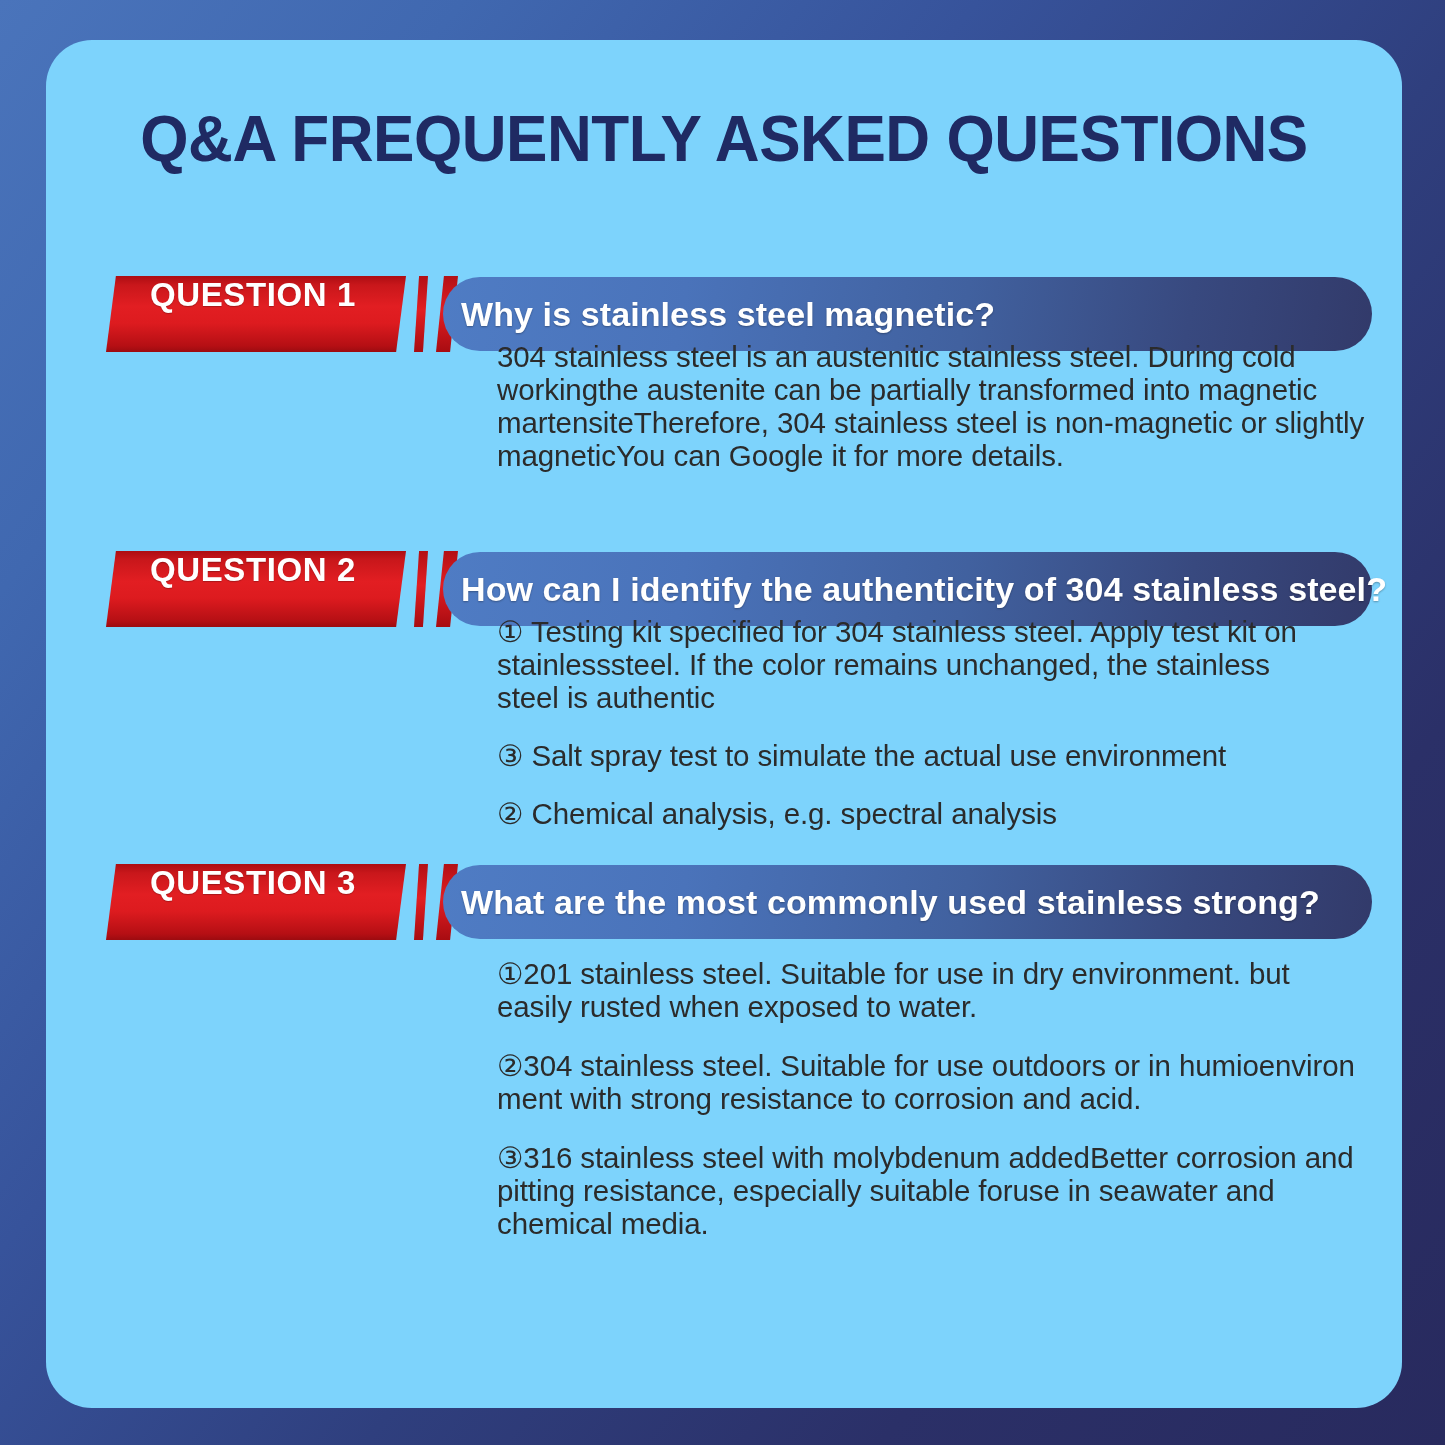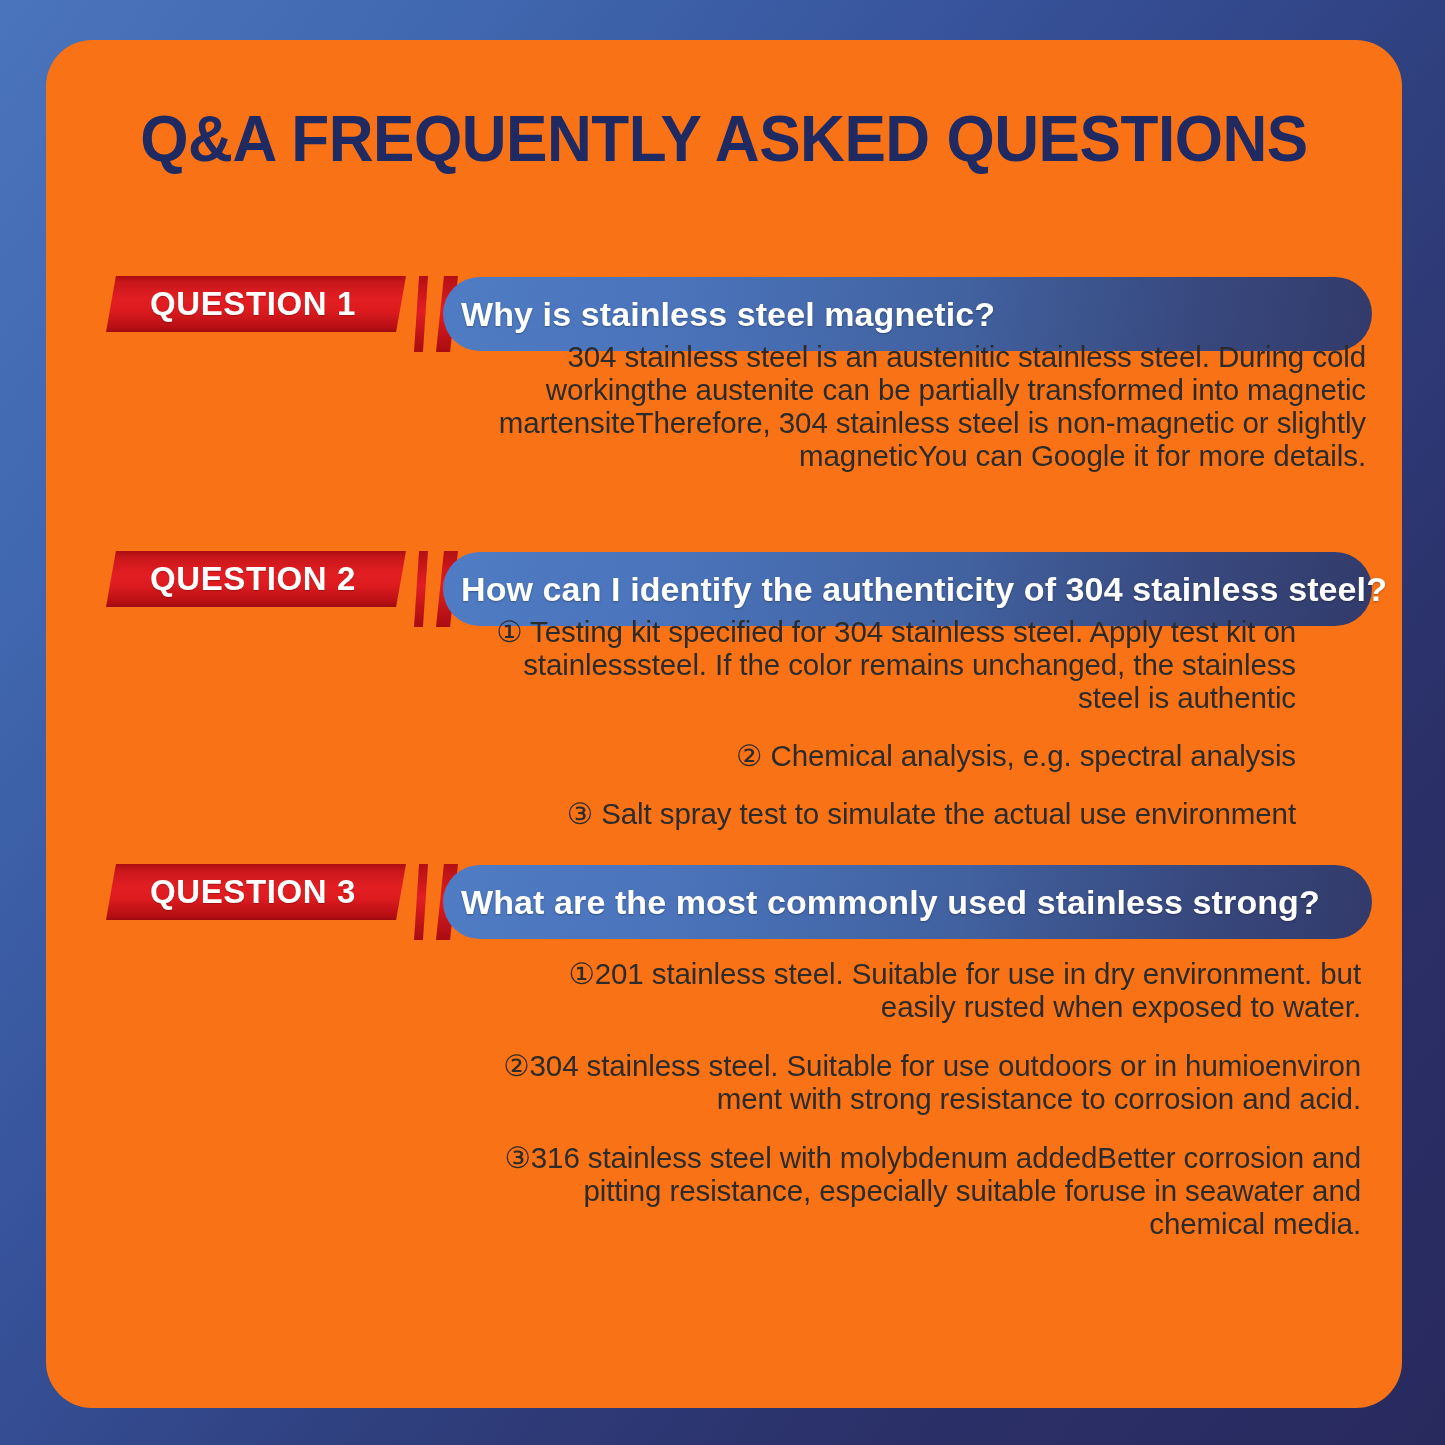--- a/index.html
+++ b/index.html
@@ -22,21 +22,21 @@
     position: relative;
   }
 
   
   #card {
     position: absolute;
     left: 46px;
     top: 40px;
     width: 1356px;
     height: 1368px;
-    background: #f97316;
+    background: #7dd3fc;
     border-radius: 46px;
     overflow: hidden;
   }
 
   
   #page-title {
     position: absolute;
     left: 0;
     top: 62px;
     width: 100%;
@@ -52,27 +52,27 @@
 
   
   .qblock { position: absolute; left: 0; width: 100%; }
 
   
   .qtag {
     position: absolute;
     left: 60px;
     top: 0;
     width: 300px;
-    height: 56px;
+    height: 76px;
     background: linear-gradient(to bottom,
        #ad0d12 0%, #c9171b 12%, #e21e22 40%,
        #dd1b1f 62%, #b50f14 92%, #9c0b10 100%);
     clip-path: polygon(3.3% 0, 100% 0, 96.7% 100%, 0 100%);
     display: flex;
-    align-items: center;
+    align-items: flex-start;
     justify-content: center;
   }
   .qtag-label {
     color: #ffffff;
     font-family: "Liberation Sans Narrow", "Liberation Sans", sans-serif;
     font-weight: bold;
     font-size: 33px;
     letter-spacing: 0.6px;
     transform: translateX(-3px);
     white-space: nowrap;
@@ -110,28 +110,27 @@
     letter-spacing: 0.1px;
     padding-left: 18px;
     padding-right: 18px;
     white-space: nowrap;
     text-shadow: 0 1px 2px rgba(0,0,0,0.30);
   }
 
   
   .qbody {
     position: absolute;
-    left: 440px;
+    left: 451px;
     width: 900px;
     color: #2b2b2b;
     font-family: "Liberation Sans Narrow", "Liberation Sans", sans-serif;
     font-size: 29.5px;
     line-height: 1.12;
     letter-spacing: -0.1px;
-    text-align: right;
   }
   .qbody p { margin: 0; }
   .qbody p + p { margin-top: 25px; }
   .qbody.tight p + p { margin-top: 26px; }
 </style>
 </head>
 <body>
 
 <div id="card">
 
@@ -158,22 +157,22 @@
     </div>
     <div class="slash slash-thin"></div>
     <div class="slash slash-thick"></div>
     <div class="qpill">
       <span class="qpill-label">How can I identify the authenticity of 304 stainless steel?</span>
     </div>
   </div>
 
   <div class="qbody" style="top:575px;width:810px;">
     <p>① Testing kit specified for 304 stainless steel. Apply test kit on stainlesssteel. If the color remains unchanged, the stainless steel is authentic</p>
+    <p>③ Salt spray test to simulate the actual use environment</p>
     <p>② Chemical analysis, e.g. spectral analysis</p>
-    <p>③ Salt spray test to simulate the actual use environment</p>
   </div>
 
   <div class="qblock" style="top:824px;">
     <div class="qtag">
       <span class="qtag-label">QUESTION 3</span>
     </div>
     <div class="slash slash-thin"></div>
     <div class="slash slash-thick"></div>
     <div class="qpill">
       <span class="qpill-label">What are the most commonly used stainless strong?</span>

